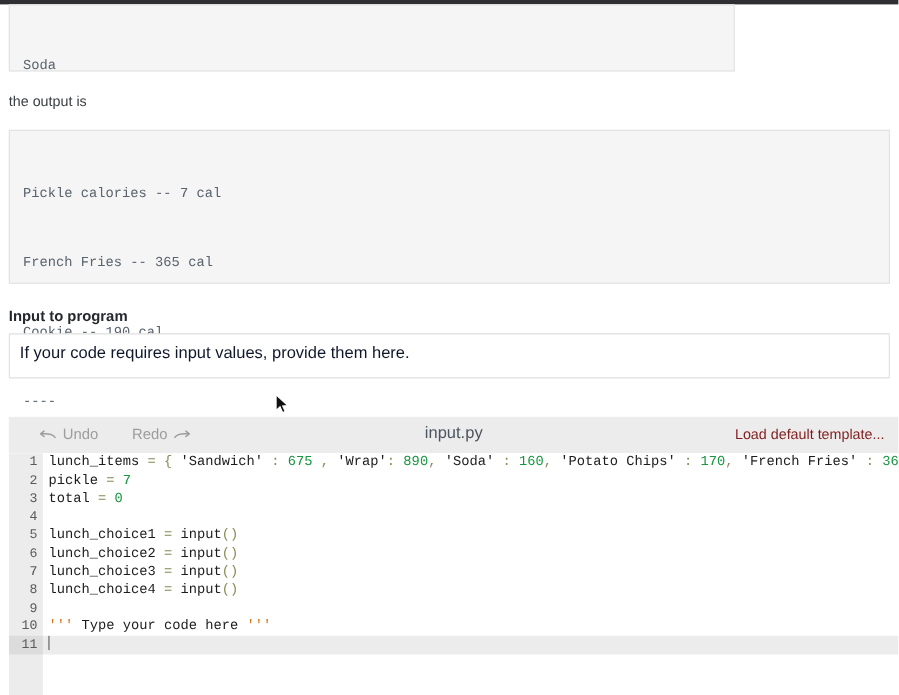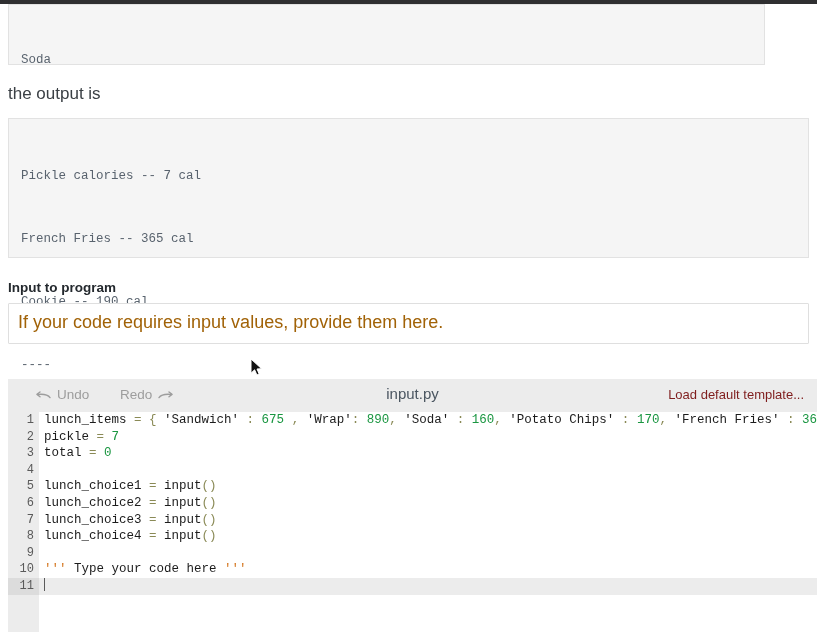--- a/index.html
+++ b/index.html
@@ -30,34 +30,34 @@
     background: #f5f5f5;
     border: 1px solid #e2e2e2;
     font-family: "Liberation Mono", "DejaVu Sans Mono", monospace;
     font-size: 12.5px;
     line-height: 21px;
     color: #59636e;
     padding: 6px 12px 7px 12px;
     white-space: pre;
   }
   .block-top {
-    left: 8px; top: 4px; width: 757px; height: 61px;
+    left: 8px; top: 4px; width: 660px; height: 61px;
     padding-top: 3px;
   }
   .block-output {
     left: 8px; top: 118px; width: 801px; height: 140px;
     padding-top: 5px;
   }
   .code-line { display: block; height: 21px; }
 
   
   .para {
     position: absolute;
     left: 8px; top: 84px;
-    font-size: 17px;
+    font-size: 13px;
     color: #3b4045;
   }
 
   
   .field-label {
     position: absolute;
     left: 8px; top: 280px;
     font-size: 13.5px;
     font-weight: bold;
     color: #24292e;
@@ -66,22 +66,22 @@
     position: absolute;
     left: 8px; top: 303px;
     width: 801px; height: 41px;
     background: #ffffff;
     border: 1px solid #dfdfdf;
     border-radius: 1px;
   }
   .input-box .ph {
     position: absolute;
     left: 9px; top: 8px;
-    font-size: 18px;
-    color: #a16207;
+    font-size: 15px;
+    color: #0f172a;
   }
 
   
   .editor {
     position: absolute;
     left: 8px; top: 379px;
     width: 809px; height: 253px;
     background: #ffffff;
   }
   .editor-toolbar {

